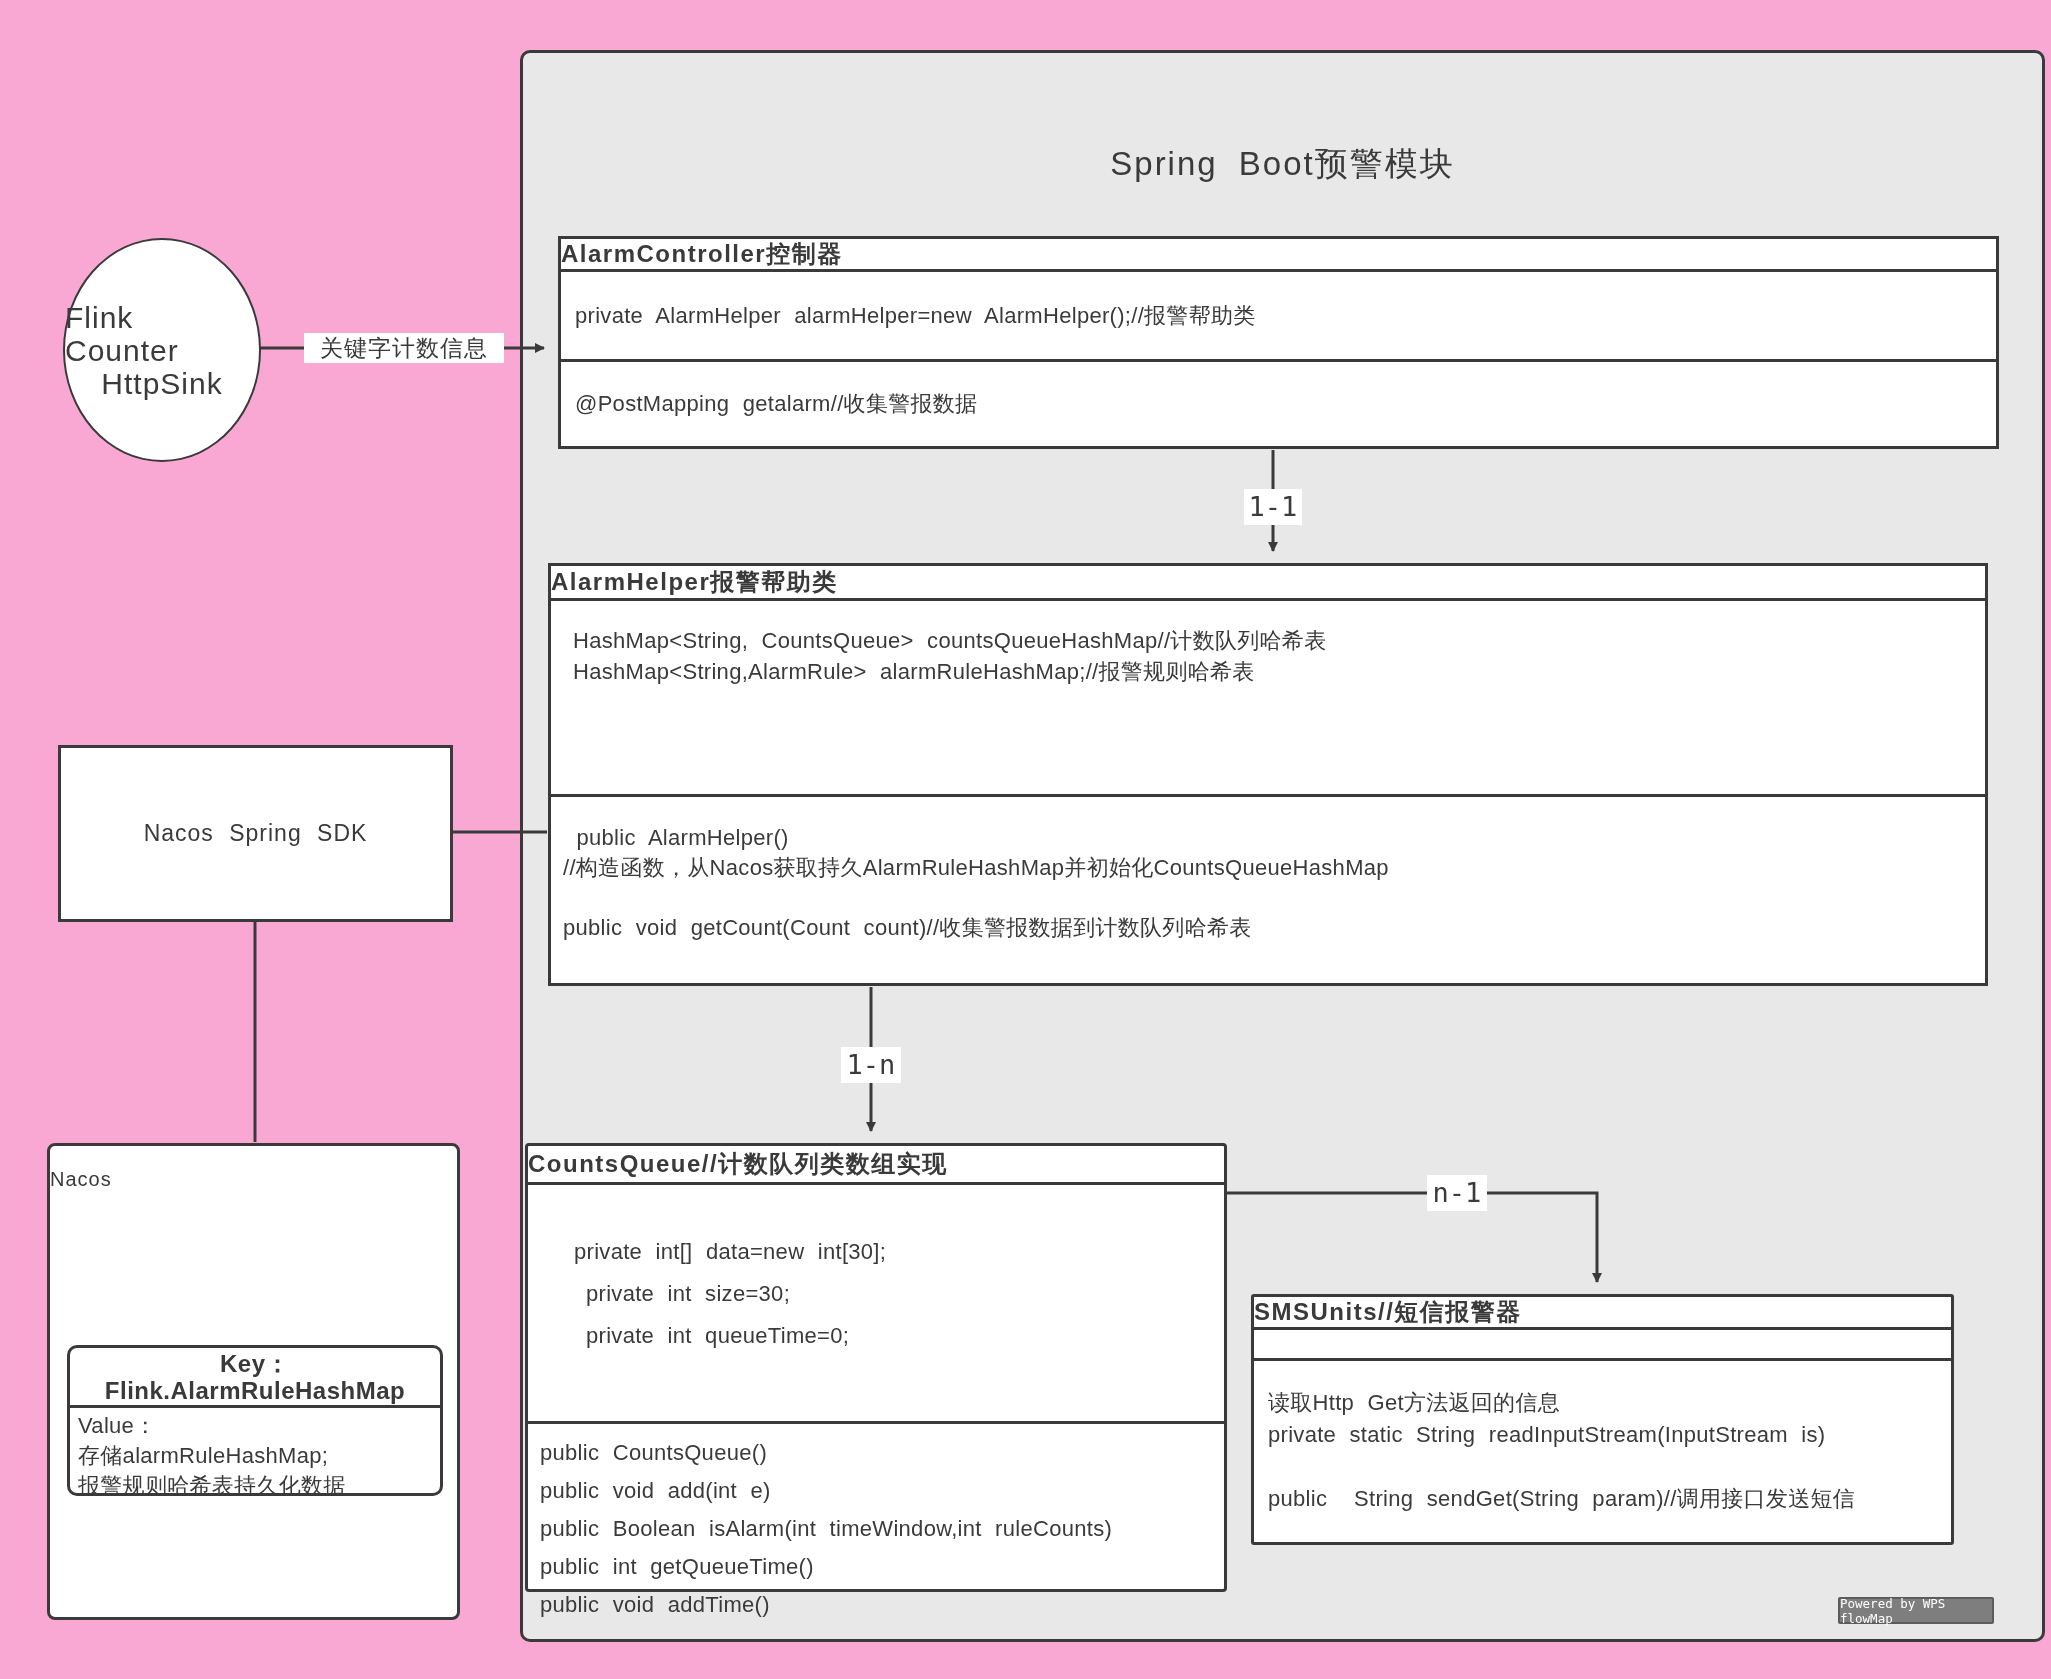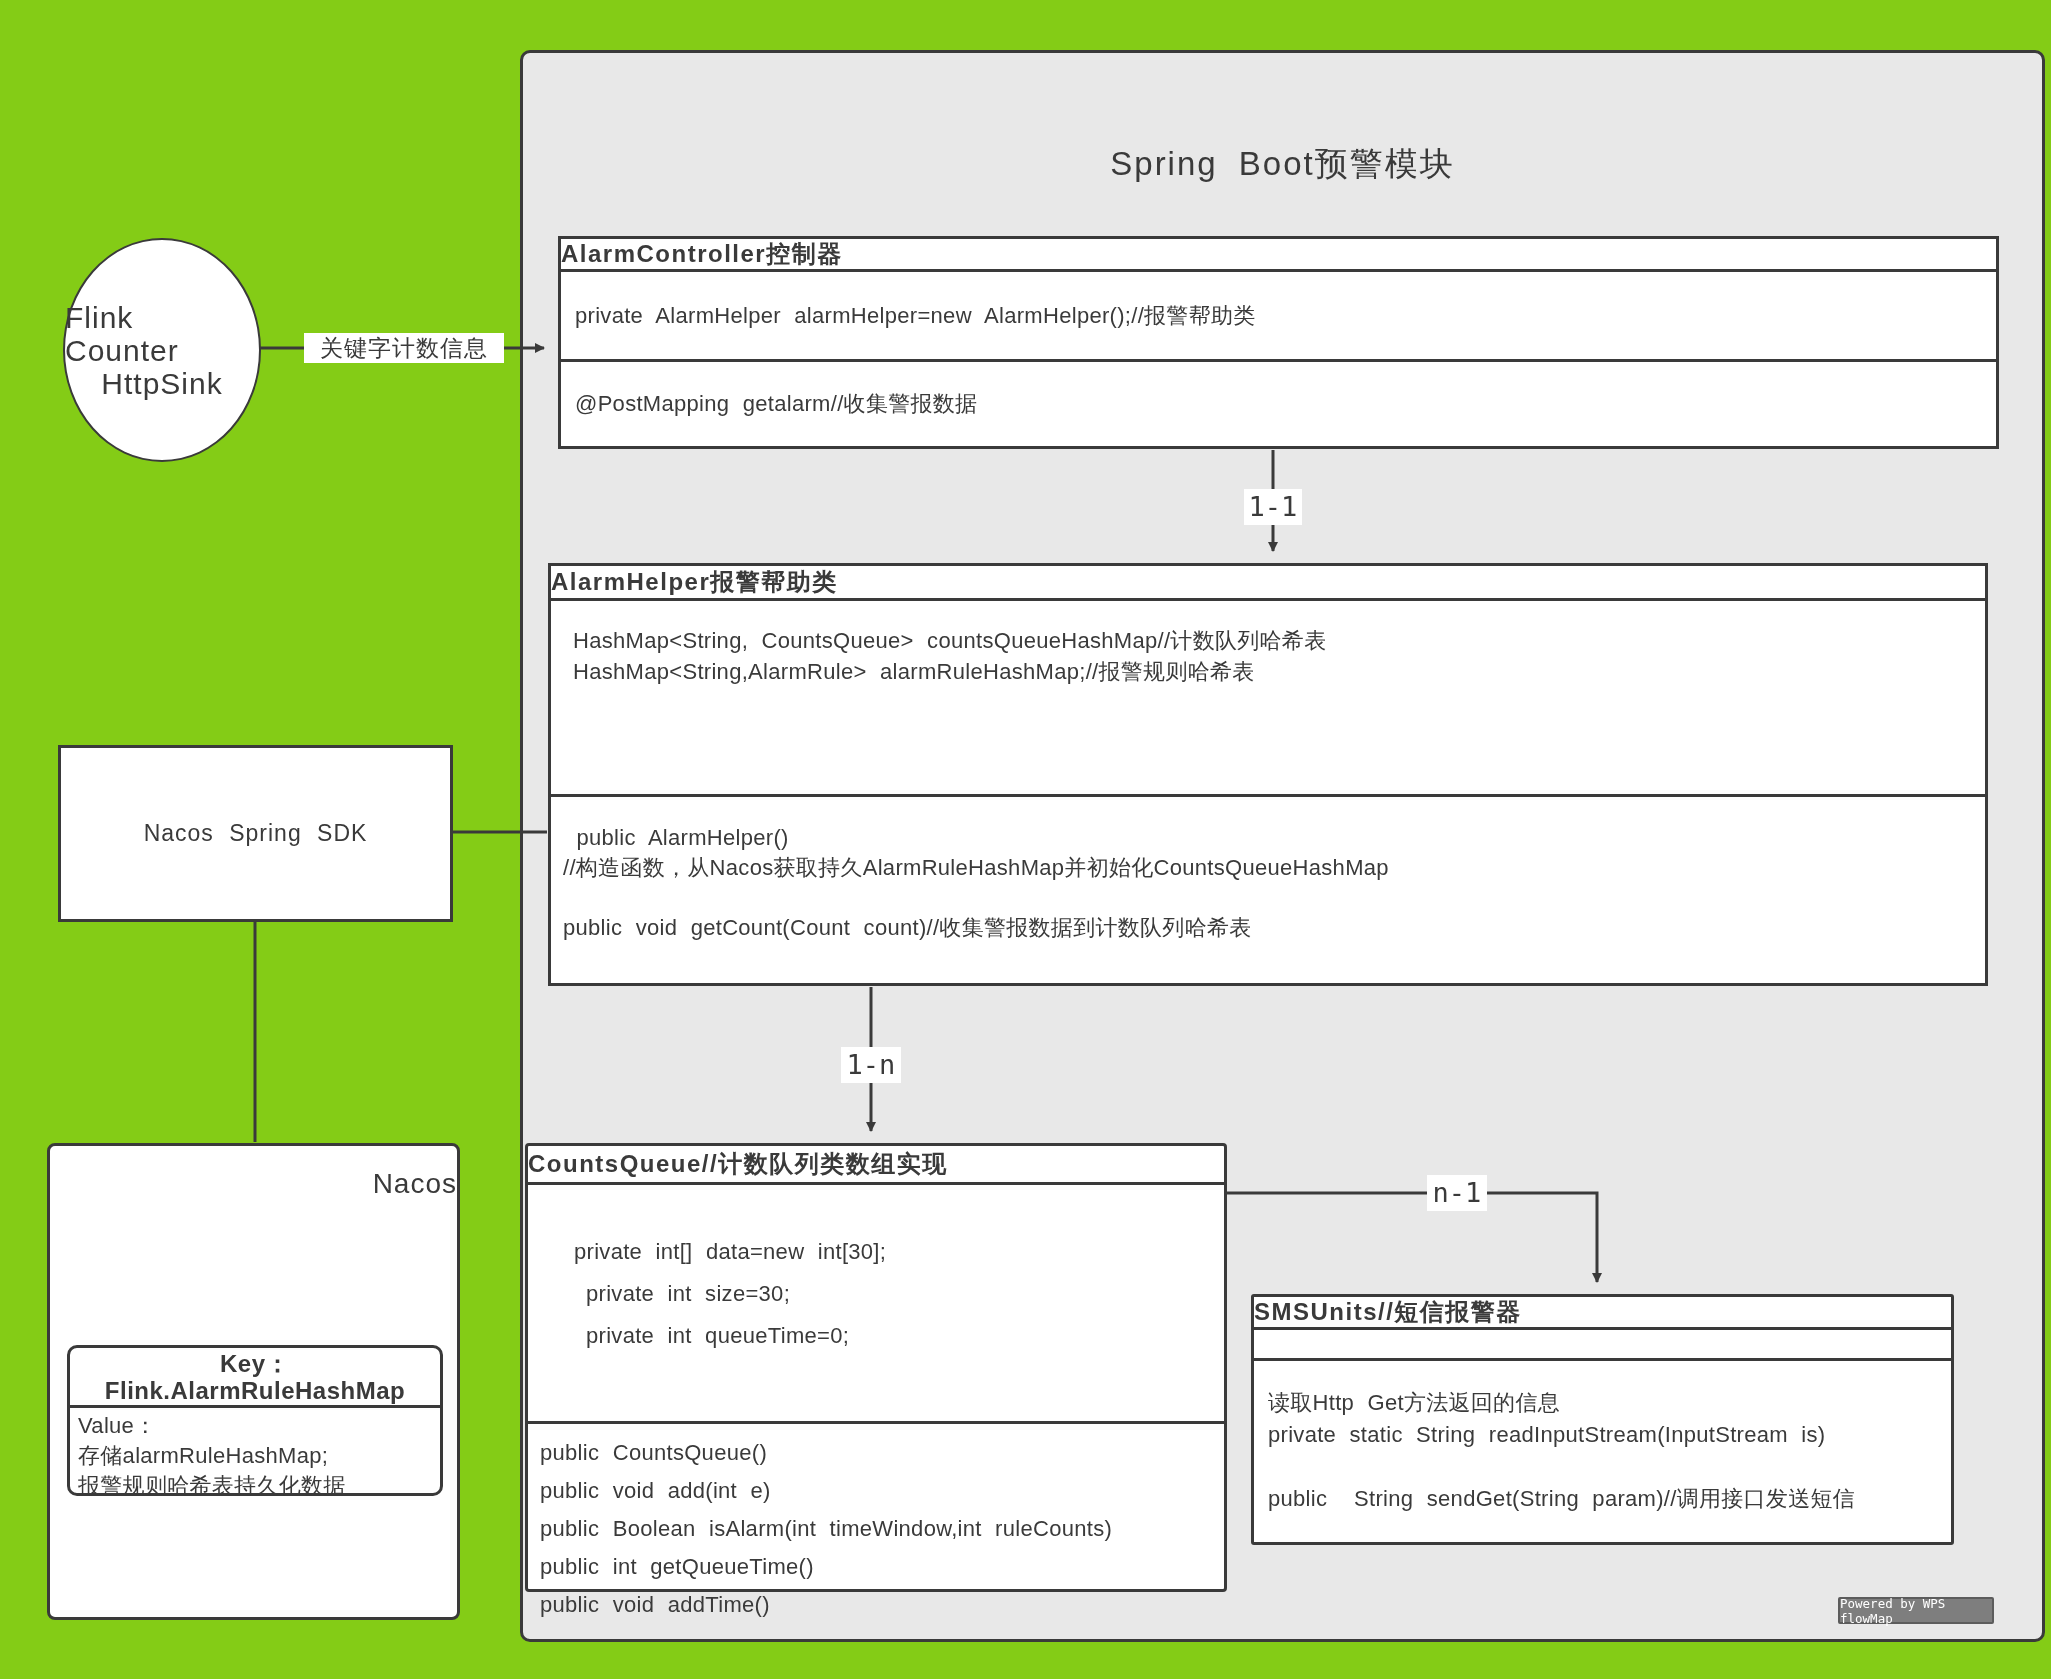--- a/index.html
+++ b/index.html
@@ -1,16 +1,16 @@
 <!DOCTYPE html>
 <html><head>
 <meta charset="utf-8">
 <style>
   html,body{margin:0;padding:0;background:#fff;}
-  .canvas{position:relative;width:2051px;height:1679px;background:#84cc16;overflow:hidden;
+  .canvas{position:relative;width:2051px;height:1679px;background:#f9a8d4;overflow:hidden;
           font-family:"Liberation Sans",sans-serif;color:#3a3a3a;}
 
   
   .module-container{position:absolute;left:520px;top:50px;width:1519px;height:1586px;
 atory background:#e8e8e8;background:#e8e8e8;border:3px solid #3a3a3a;border-radius:10px;}
   .module-title{position:absolute;left:520px;top:142px;width:1525px;text-align:center;
                 font-size:33px;letter-spacing:2px;word-spacing:10px;color:#3a3a3a;}
 
   
   .class-box{position:absolute;background:#ffffff;border:3px solid #3a3a3a;box-sizing:border-box;}
@@ -51,21 +51,21 @@
 
   
   .flink-ellipse{position:absolute;left:63px;top:238px;width:194px;height:220px;border:2px solid #3a3a3a;
                  border-radius:50%;background:#fff;display:flex;flex-direction:column;justify-content:center;
                  align-items:center;font-size:30px;line-height:33px;letter-spacing:1px;word-spacing:7px;}
   .sdk-box{position:absolute;left:58px;top:745px;width:395px;height:177px;border:3px solid #3a3a3a;
            box-sizing:border-box;background:#fff;display:flex;align-items:center;justify-content:center;
            font-size:23px;letter-spacing:1px;word-spacing:8px;}
   .nacos-box{position:absolute;left:47px;top:1143px;width:413px;height:477px;border:3px solid #3a3a3a;
              box-sizing:border-box;background:#fff;border-radius:8px;}
-  .nacos-title{padding-top:22px;text-align:right;font-size:28px;letter-spacing:1px;}
+  .nacos-title{padding-top:22px;text-align:left;font-size:20px;letter-spacing:1px;}
   .key-box{position:absolute;left:67px;top:1345px;width:376px;height:151px;border:3px solid #3a3a3a;
            box-sizing:border-box;background:#fff;border-radius:10px;}
   .key-header{border-bottom:3px solid #3a3a3a;text-align:center;font-weight:bold;font-size:24px;
               line-height:27px;padding:2px 0 1px 0;letter-spacing:0.5px;}
   .key-body{padding:3px 4px 0 8px;font-size:22px;line-height:30px;}
   .key-body .code-line{min-height:30px;letter-spacing:0.3px;}
 
   
   .edge-label{position:absolute;background:#ffffff;text-align:center;color:#3a3a3a;}
   .keyword-label{left:304px;top:333px;width:200px;height:30px;line-height:30px;font-size:23px;letter-spacing:1px;}

